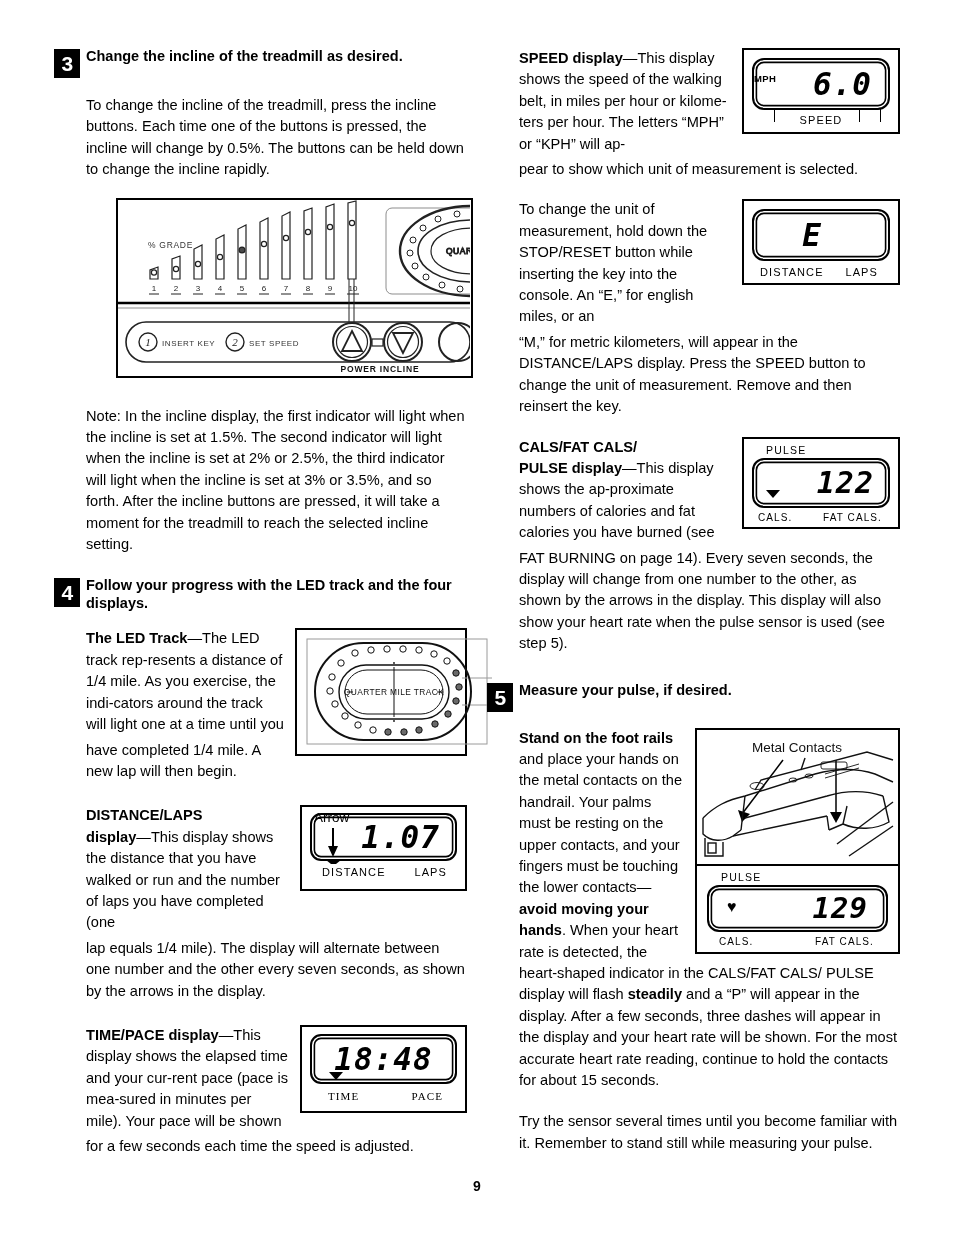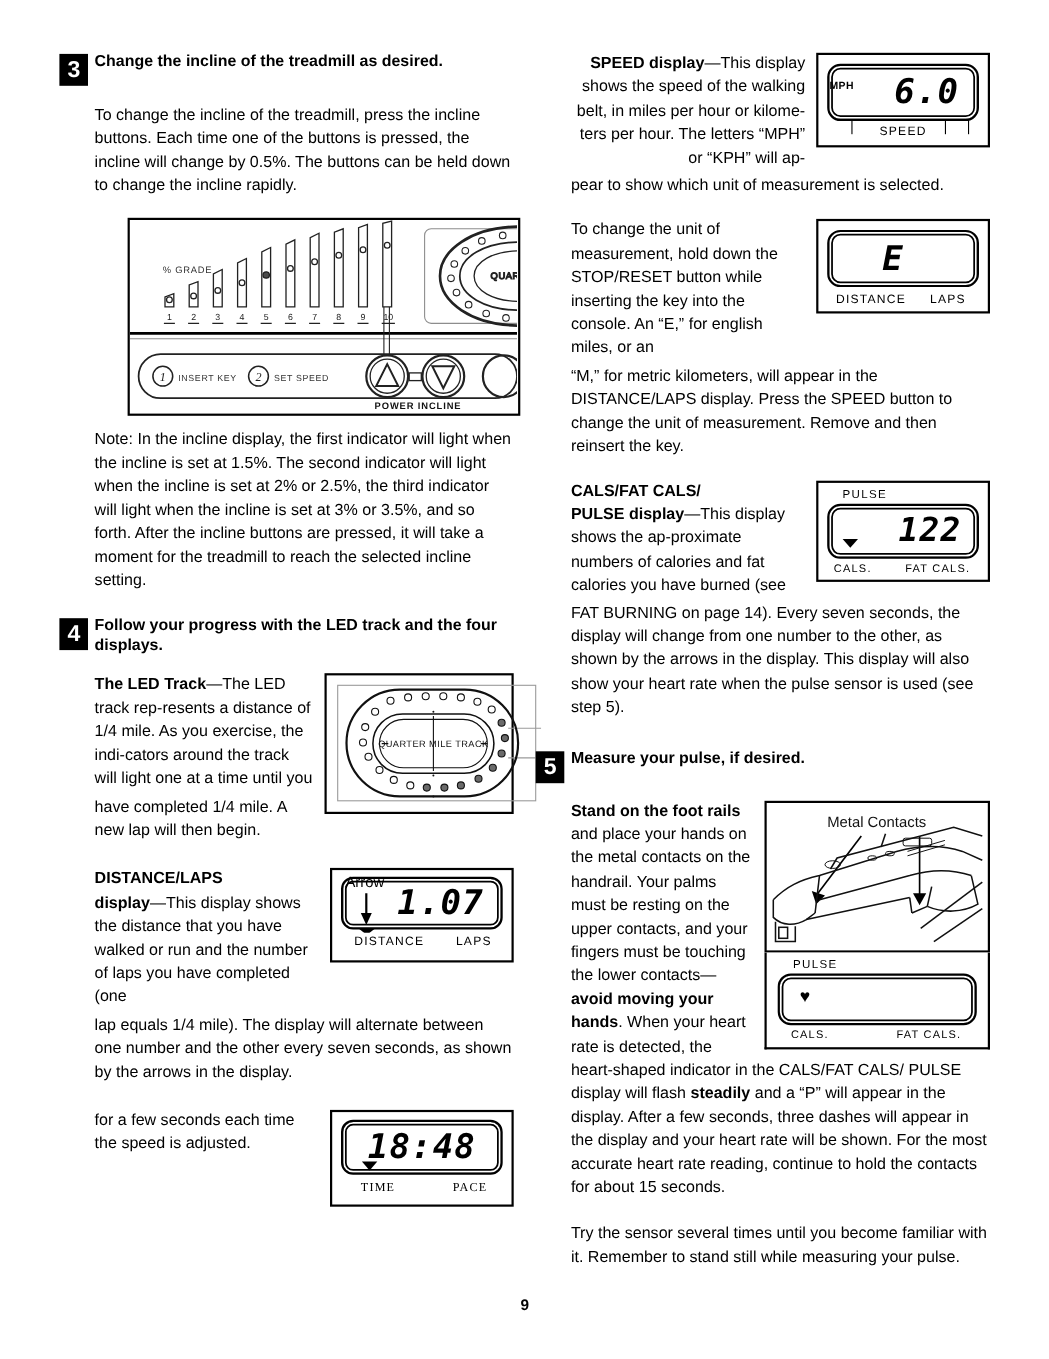--- a/index.html
+++ b/index.html
@@ -117,21 +117,21 @@
   .lcd-toplabel {
     font-size: 10.5px;
     letter-spacing: 1.2px;
     padding: 1px 0 2px 14px;
   }
 
   
   .console-fig {
     width: 357px;
     height: 180px;
-    margin: 4px 0 12px 30px;
+    margin: 4px 0 28px 30px;
     border: 2.5px solid #000;
     position: relative;
     overflow: hidden;
   }
 
   
   .pagenum {
     position: absolute;
     left: 0; right: 0;
     top: 1178px;
@@ -365,20 +365,21 @@
             <svg style="position:absolute;left:17px;top:36px;" width="20" height="14" viewBox="0 0 20 14">
               <path d="M2 2 L16 2 L9 10 Z" fill="#000"></path>
             </svg>
           </div>
           <div class="lcd-labels" style="justify-content:space-between;padding:6px 14px 0 18px;font-family:Liberation Serif, serif;">
             <span>TIME</span>
             <span>PACE</span>
           </div>
         </div>
       </div>
+      <p class="para" style="margin-bottom:4px;"><b>TIME/PACE display</b><span>—</span><span>This display shows the elapsed time and your cur-rent pace (pace is mea-sured in minutes per mile). Your pace will be shown</span></p>
       <p class="para">for a few seconds each time the speed is adjusted.</p>
     </div>
 
   </div>
 
   <div class="col col-right">
 
     <div class="clearfix">
       <div class="fig-right figbox" style="width:158px;height:86px;">
         <div class="lcd-wrap" style="padding:8px 8px 2px 8px;">
@@ -389,21 +390,21 @@
             </div>
           </div>
           <div class="lcd-labels" style="justify-content:center;padding:4px 0 0 0;position:relative;">
             <span style="position:absolute;left:22px;top:-1px;width:1.4px;height:13px;background:#000;"></span>
             <span style="position:absolute;right:30px;top:-1px;width:1.4px;height:13px;background:#000;"></span>
             <span style="position:absolute;right:9px;top:-1px;width:1.4px;height:13px;background:#000;"></span>
             <span>SPEED</span>
           </div>
         </div>
       </div>
-      <p class="para" style="margin-bottom:4px;text-align:right;"><b>SPEED display</b><span>—</span><span>This display shows the speed of the walking belt, in miles per hour or kilome-ters per hour. The letters “MPH” or “KPH” will ap-</span></p>
+      <p class="para" style="margin-bottom:4px;"><b>SPEED display</b><span>—</span><span>This display shows the speed of the walking belt, in miles per hour or kilome-ters per hour. The letters “MPH” or “KPH” will ap-</span></p>
       <p class="para">pear to show which unit of measurement is selected.</p>
     </div>
 
     <div class="clearfix" style="margin-top:2px;">
       <div class="fig-right figbox" style="width:158px;height:86px;">
         <div class="lcd-wrap" style="padding:8px 8px 2px 8px;">
           <div class="lcd" style="height:52px;border-radius:12px;">
             <div class="lcd-digits" style="font-size:31px;width:100%;text-align:center;padding-right:18px;">E</div>
           </div>
           <div class="lcd-labels" style="justify-content:space-between;padding:5px 12px 0 8px;">
@@ -483,20 +484,21 @@
               <line x1="128" y1="48" x2="162" y2="38"></line>
             </g>
           </svg>
         </div>
 
         <div class="figbox" style="width:205px;height:88px;border-top:0;">
           <div class="lcd-wrap" style="padding:4px 10px 2px 10px;">
             <div class="lcd-toplabel">PULSE</div>
             <div class="lcd" style="height:47px;border-radius:12px;">
               <div style="position:absolute;left:18px;top:12px;font-size:16px;line-height:16px;color:#000;">♥</div>
+              <div class="lcd-digits" style="font-size:29px;width:100%;text-align:right;padding-right:18px;">129</div>
             </div>
             <div class="lcd-labels" style="justify-content:space-between;padding:4px 14px 0 12px;font-size:10px;">
               <span>CALS.</span>
               <span>FAT CALS.</span>
             </div>
           </div>
         </div>
       </div>
 
       <p class="para" style="margin-bottom:0;"><b>Stand on the foot rails</b><span> and place your hands on the metal contacts on the handrail. Your palms must be resting on the upper contacts, and your fingers must be touching the lower contacts</span><span>—</span><b>avoid moving your hands</b><span>. When your heart rate is detected, the heart-shaped indicator in the CALS/FAT CALS/ PULSE display will flash </span><b>steadily</b><span> and a “P” will appear in the display. After a few seconds, three dashes will appear in the display and your heart rate will be shown. For the most accurate heart rate reading, continue to hold the contacts for about 15 seconds.</span></p>

